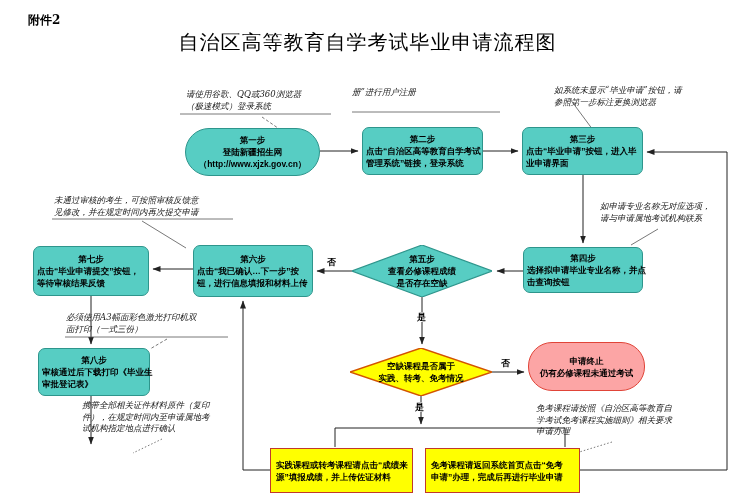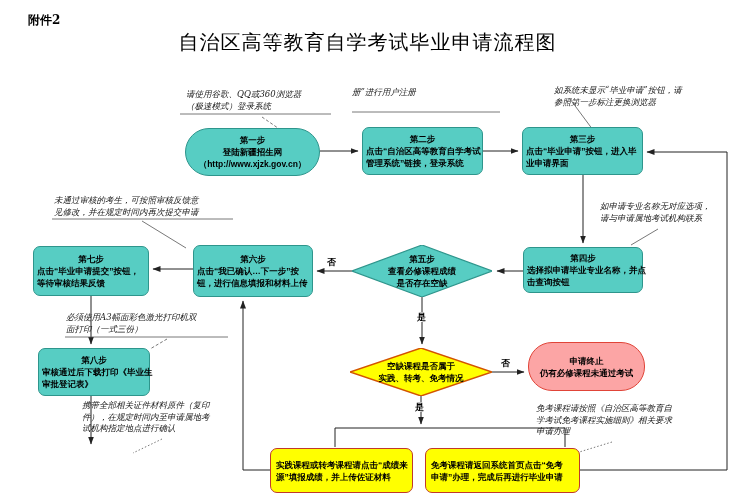--- a/index.html
+++ b/index.html
@@ -11,21 +11,21 @@
   .title{position:absolute;left:0;right:0;top:29px;text-align:center;font-size:20px;
          letter-spacing:1px;font-family:"DejaVu Serif",serif;}
   .node{position:absolute;box-sizing:border-box;display:flex;flex-direction:column;
         justify-content:center;padding:16px 3px;font-size:8.5px;line-height:12px;
         font-weight:600;text-align:left;}
   .node span{display:block;white-space:nowrap;}
   .node span.t{text-align:center;}
   .center-all{text-align:center;align-items:center;}
   .teal{background:#57CDC3;border:1px solid #2E958C;border-radius:7px;}
   .stadium{border-radius:24px;}
-  .yellowbox{background:#FFFF00;border:1.5px solid #C0392B;border-radius:7px;}
+  .yellowbox{background:#FFFF00;border:1.5px solid #C0392B;border-radius:0;}
   .redellipse{background:#fca5a5;border:1.4px solid #E04438;border-radius:24px;}
   .diamond{position:absolute;}
   .diamond svg{position:absolute;left:0;top:0;width:100%;height:100%;}
   .dtext{position:absolute;left:0;top:0;right:0;bottom:0;display:flex;flex-direction:column;
          align-items:center;justify-content:center;font-size:8.5px;line-height:12px;
          font-weight:600;text-align:center;}
   .ann{position:absolute;font-size:8.5px;line-height:11.5px;font-style:italic;color:#1a1a1a;
        font-family:"DejaVu Serif",serif;}
   .ann span{display:block;white-space:nowrap;}
   .edge-label{position:absolute;font-size:9px;line-height:10px;font-weight:600;

